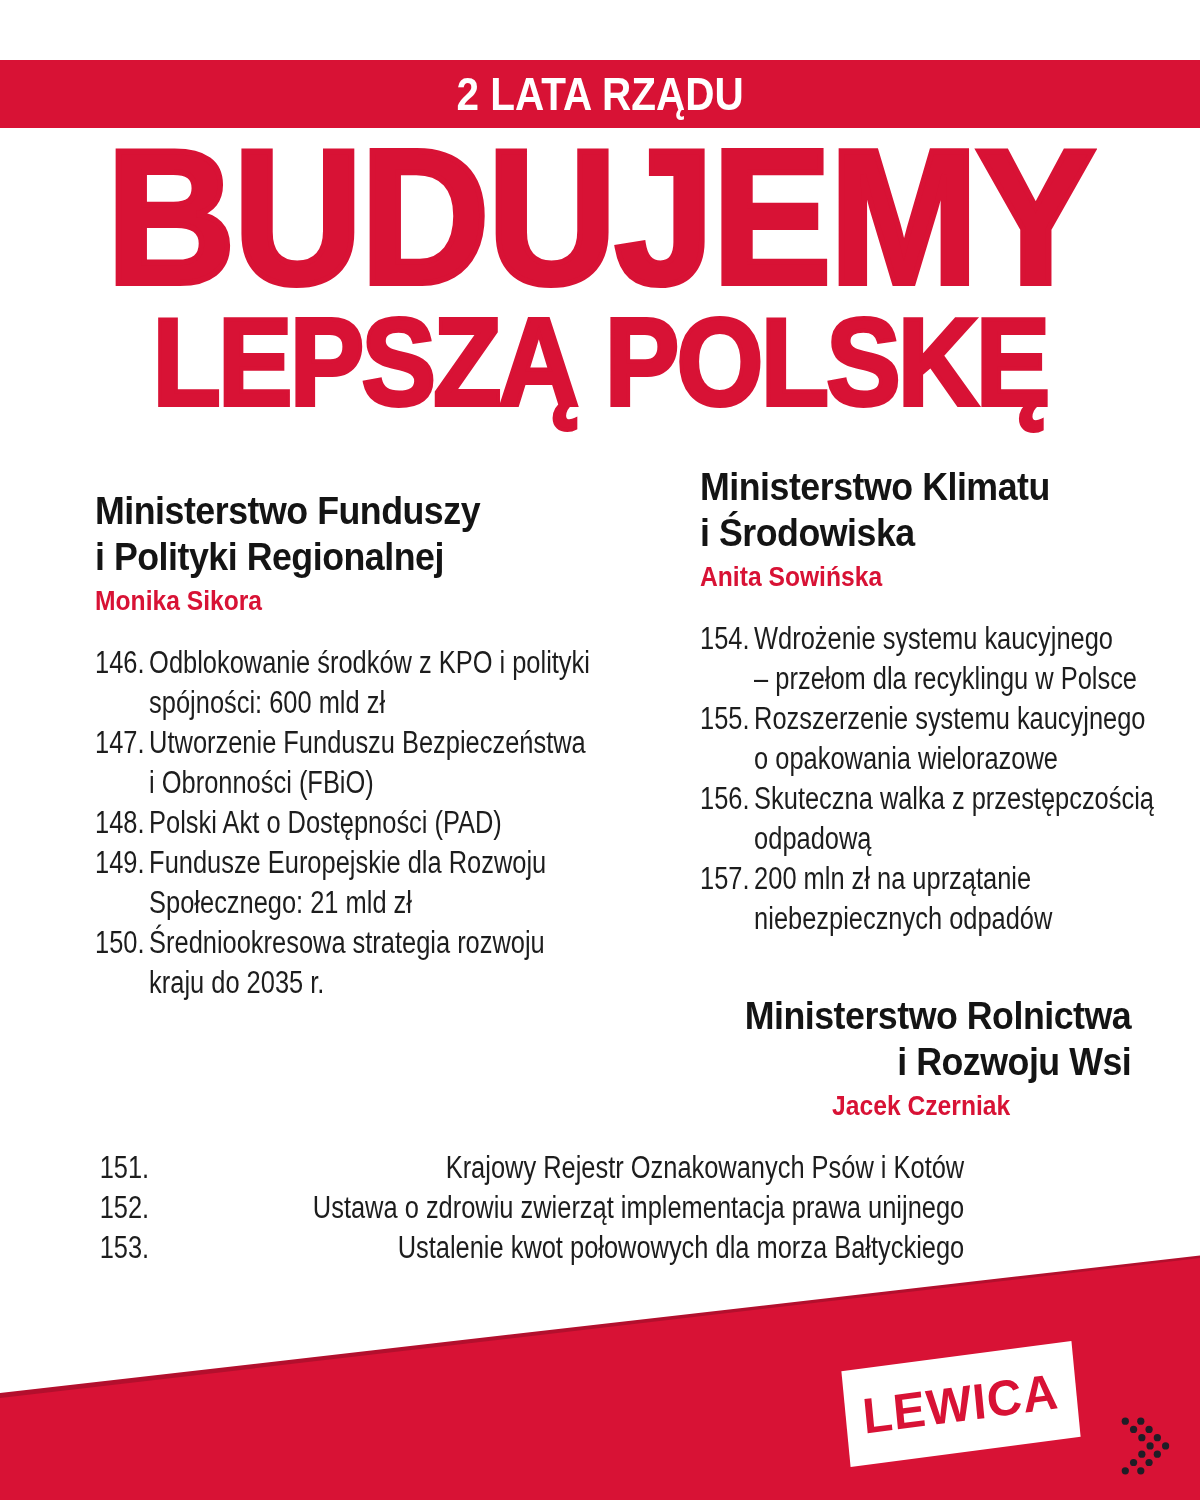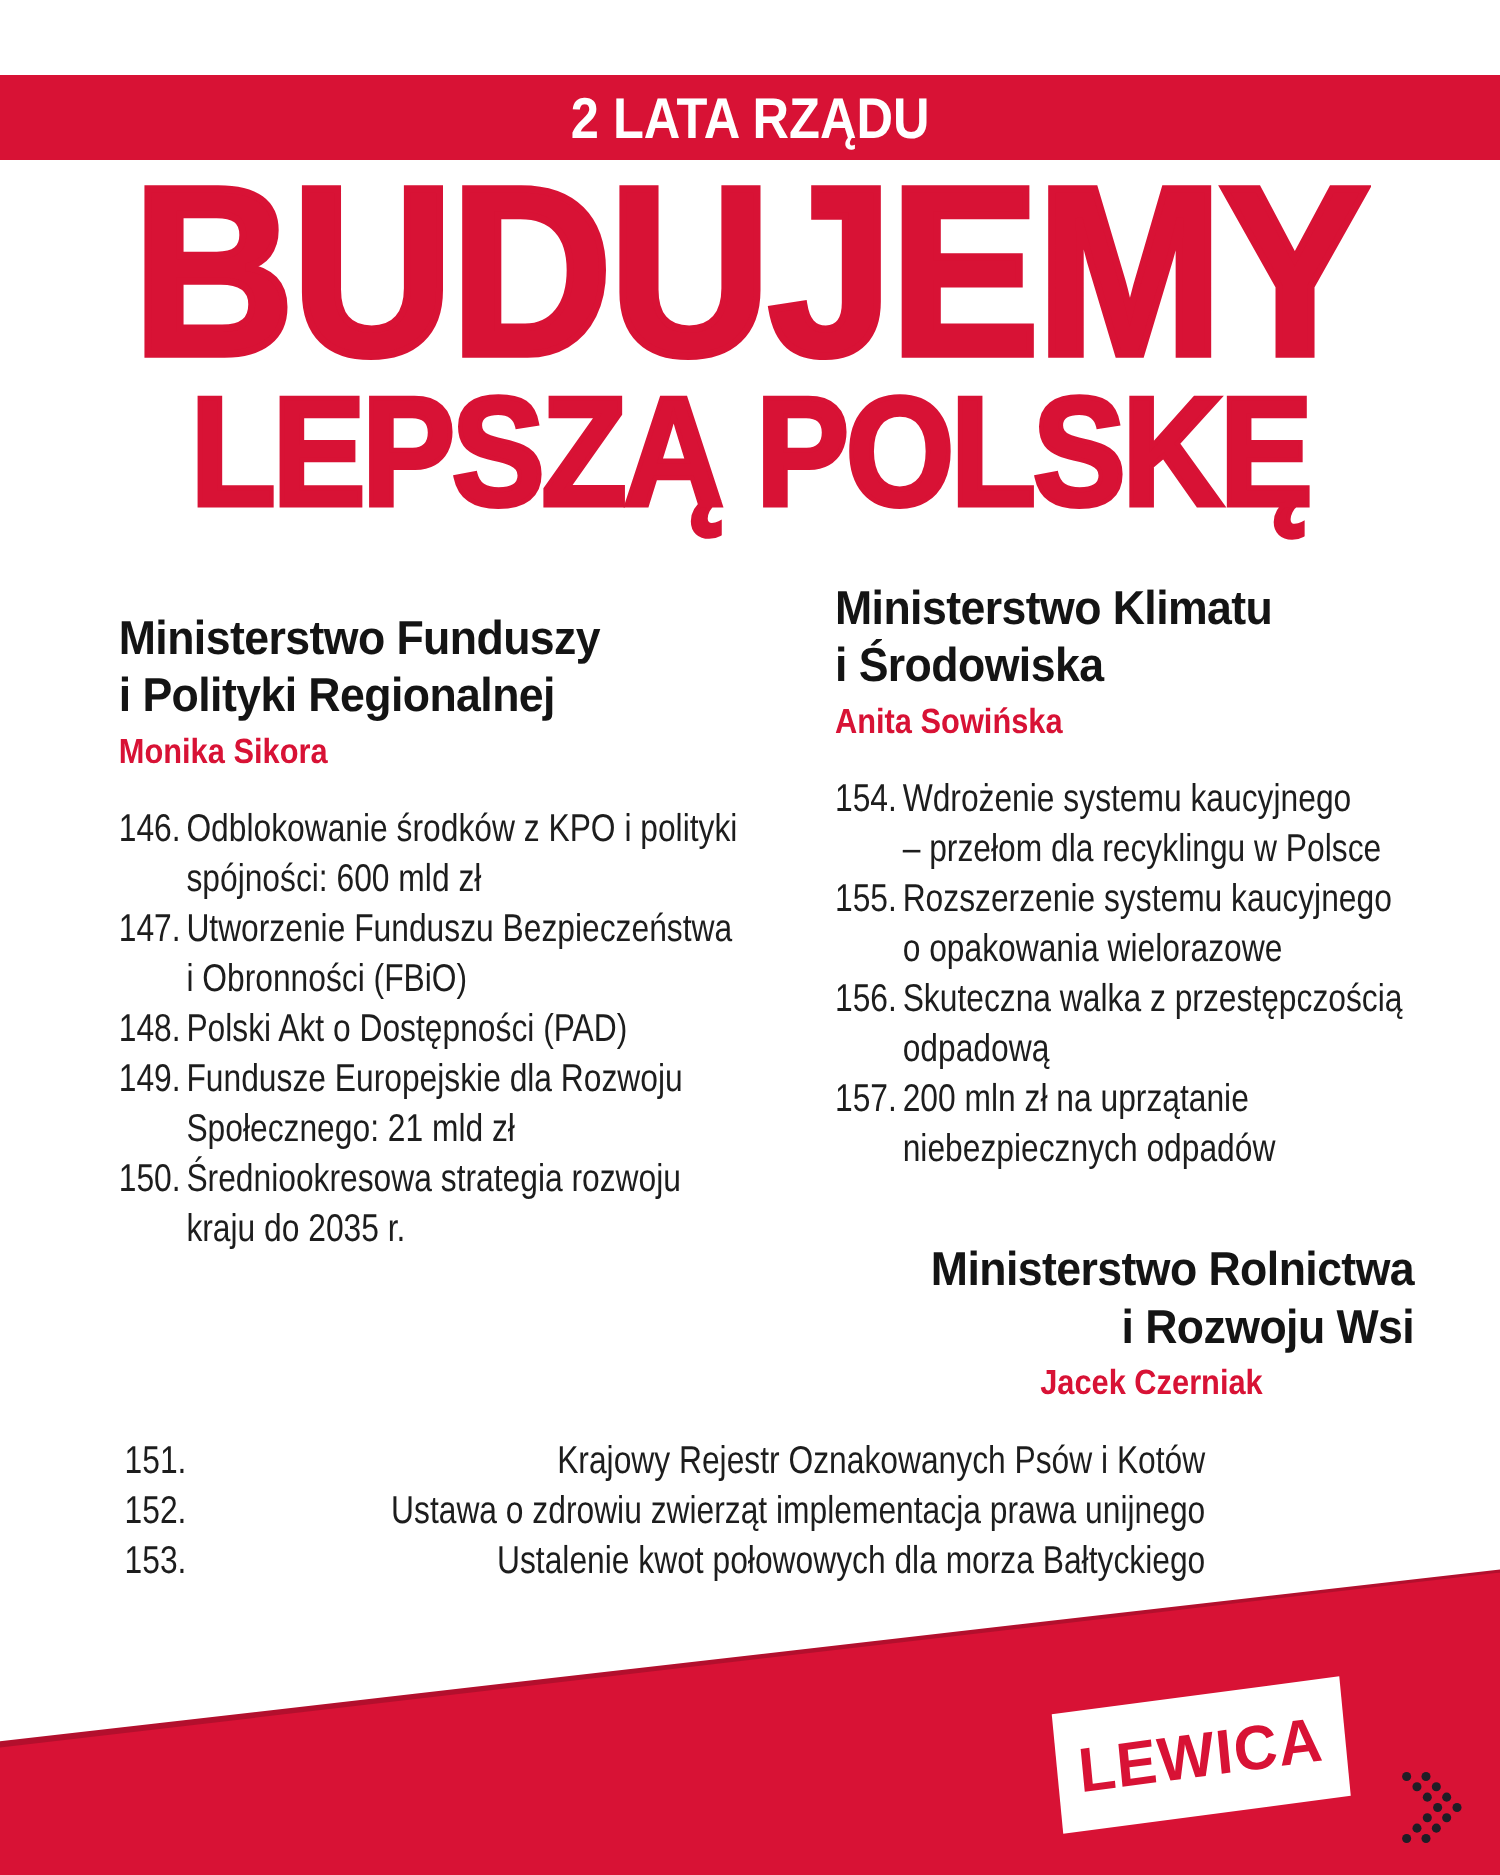--- a/index.html
+++ b/index.html
@@ -26,21 +26,21 @@
     letter-spacing:-2px;-webkit-text-stroke:6px var(--primary-red,#d81235);
     transform:scaleX(.93);transform-origin:center;white-space:nowrap;}
   .headline-2{position:absolute;top:300px;left:0;width:1200px;text-align:center;
     color:var(--primary-red,#d81235);font-weight:bold;font-size:124px;line-height:124px;
     letter-spacing:-3px;-webkit-text-stroke:4px var(--primary-red,#d81235);
     transform:scaleX(.90);transform-origin:center;white-space:nowrap;}
 
   
   .section{position:absolute;}
   .sec-1{left:95px;top:488px;width:560px;}
-  .sec-2{left:668px;top:464px;width:500px;}
+  .sec-2{left:700px;top:464px;width:500px;}
   .sec-3{left:95px;top:993px;width:1040px;text-align:right;}
   .ministry{margin:0;color:var(--heading-black,#141414);font-size:38px;line-height:46px;
     font-weight:bold;letter-spacing:-.5px;white-space:pre-line;
     transform:scaleX(.94);transform-origin:left top;width:106%;}
   .minister{margin:4px 0 0 0;color:var(--primary-red,#d81235);font-size:28px;line-height:34px;
     font-weight:bold;transform:scaleX(.88);transform-origin:left top;white-space:nowrap;}
   .items{margin-top:25px;color:var(--list-text,#1d1d1d);font-size:31px;line-height:40px;
     transform:scaleX(.82);transform-origin:left top;}
   .sec-1 .items,.sec-2 .items{width:690px;}
   .sec-3 .items{width:1060px;}

